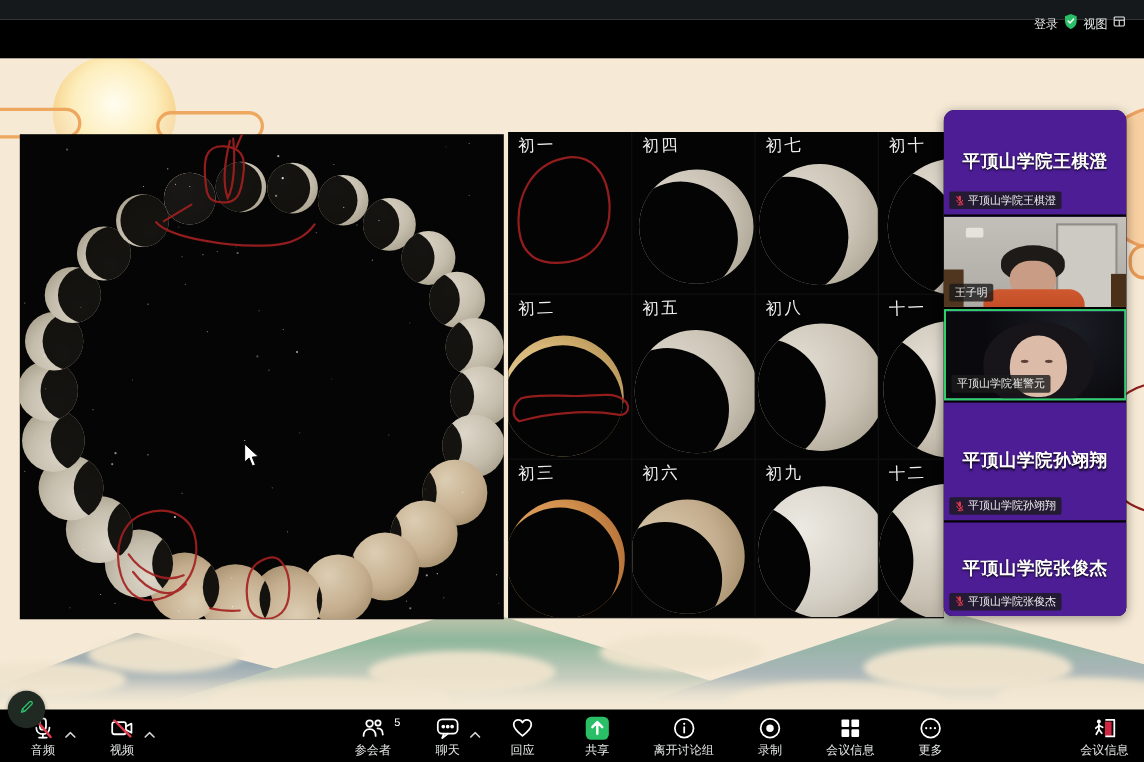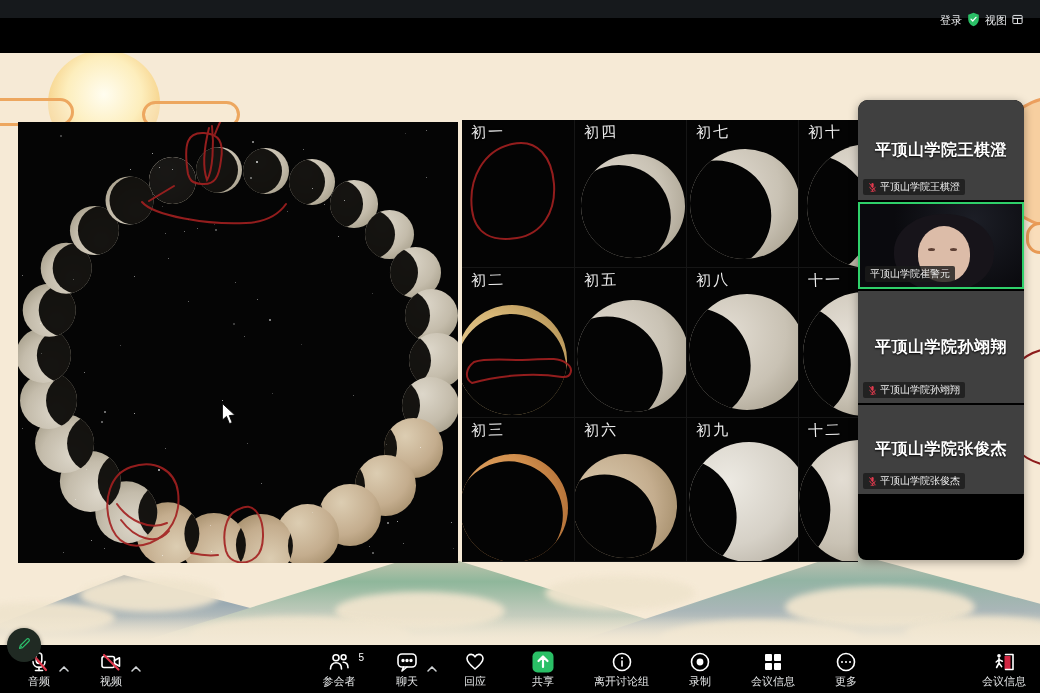--- a/index.html
+++ b/index.html
@@ -1,21 +1,21 @@
 <!DOCTYPE html>
 <html><head>
 <meta charset="utf-8">
 <style>
   html,body{margin:0;padding:0;}
   body{width:1040px;height:693px;position:relative;overflow:hidden;
        font-family:"Liberation Sans","DejaVu Sans",sans-serif;background:#f6ead6;}
   
   .bar1{position:absolute;left:0;top:0;width:1040px;height:18px;background:#16191c;z-index:50;}
   .bar2{position:absolute;left:0;top:18px;width:1040px;height:35px;background:#000;z-index:50;}
-  .top-controls{position:absolute;top:11px;right:16px;z-index:60;display:flex;align-items:center;gap:3px;}
+  .top-controls{position:absolute;top:11px;right:16px;z-index:60;display:flex;align-items:center;gap:3px;font-family:Liberation Mono, monospace;}
   .top-btn{color:#e8eaec;font-size:11px;display:flex;align-items:center;gap:4px;cursor:default;}
   
   .deco{position:absolute;z-index:1;}
   .sun{left:48px;top:50px;width:112px;height:106px;border-radius:50%;
        background:radial-gradient(circle at 50% 42%,#fffdf0 0%,#fdeebd 45%,#f6d188 72%,rgba(244,196,120,0) 100%);}
   .pill{border:3px solid #eda75f;border-radius:14px;background:rgba(250,235,210,.4);}
   .pill1{left:-34px;top:98px;width:102px;height:22px;}
   .pill2{left:142px;top:101px;width:92px;height:21px;}
   .peach-circle{left:992px;top:96px;width:122px;height:126px;border-radius:50%;
        background:#f7cfa0;border:3px solid #ec9f5e;}
@@ -43,21 +43,21 @@
   .cell-label{position:absolute;left:9px;top:3px;color:#efefef;font-size:15px;z-index:4;
               transform:rotate(-2deg);letter-spacing:2px;text-shadow:0 0 2px rgba(0,0,0,.8);}
   .moon{position:absolute;border-radius:50%;overflow:hidden;}
   .moon-shade{position:absolute;top:0;border-radius:50%;}
   .star{position:absolute;background:#fff;border-radius:50%;}
   .anno-svg{position:absolute;left:0;top:0;pointer-events:none;z-index:5;}
   
   #panel{position:absolute;left:858px;top:100px;width:166px;height:460px;z-index:10;
          background:#000;border-radius:10px 10px 8px 8px;display:flex;flex-direction:column;gap:2px;
          overflow:hidden;box-shadow:0 2px 10px rgba(0,0,0,.35);}
-  .tile{position:relative;width:166px;background:#404040;overflow:hidden;box-sizing:border-box;}
+  .tile{position:relative;width:166px;background:#4c1d95;overflow:hidden;box-sizing:border-box;}
   .tile.name-tile{display:flex;align-items:center;justify-content:center;}
   .big-name{color:#fff;font-size:16px;font-weight:bold;letter-spacing:.5px;text-shadow:0 1px 2px #000;white-space:nowrap;}
   .tile.active{border:2px solid #2fd06a;font-family:Liberation Serif, serif;}
   .name-tag{position:absolute;left:5px;bottom:5px;background:rgba(26,26,26,.8);border-radius:2px;
             padding:1px 5px;display:flex;align-items:center;gap:3px;max-width:150px;z-index:6;}
   .name-tag span{color:#eee;font-size:10px;white-space:nowrap;overflow:hidden;text-overflow:ellipsis;}
   
   .scene{position:absolute;inset:0;}
   .wall{position:absolute;inset:0;background:linear-gradient(180deg,#c3bfb9,#aeaaa4);}
   .door{position:absolute;right:8px;top:6px;width:52px;height:81px;background:#cdc9c3;border:2px solid #918d87;}
@@ -393,20 +393,35 @@
         <span style="display:flex;">
           <svg width="9" height="11" viewBox="0 0 24 28">
             <rect x="9" y="2" width="6" height="12" rx="3" fill="#e23a4e"></rect>
             <path d="M5,12 C5,16.5 8,19 12,19 C16,19 19,16.5 19,12 M12,19 L12,24 M7,24 L17,24" stroke="#e23a4e" stroke-width="2.4" fill="none"></path>
             <line x1="4" y1="3" x2="20" y2="24" stroke="#e23a4e" stroke-width="2.6"></line>
           </svg>
         </span>
         <span>平顶山学院王棋澄</span>
       </div>
     </div>
+    <div class="tile" style="height: 86px;">
+      <div class="scene">
+      <div class="wall"></div>
+        <div class="door"></div>
+        <div class="ac"></div>
+      <div class="chairL"></div>
+        <div class="chairR"></div>
+      <div class="hair"></div>
+        <div class="face"></div>
+        <div class="shirt"></div>
+      </div>
+      <div class="name-tag">
+        <span>王子明</span>
+      </div>
+    </div>
     <div class="tile active" style="height: 87px;">
       <div class="scene">
       <div class="darkbg"></div>
         <div class="ghair"></div>
         <div class="gface"></div>
       <div class="geye" style="left:68px;top:44px;"></div>
         <div class="geye" style="left:90px;top:44px;"></div>
       <div class="glips"></div>
       </div>
       <div class="name-tag">

